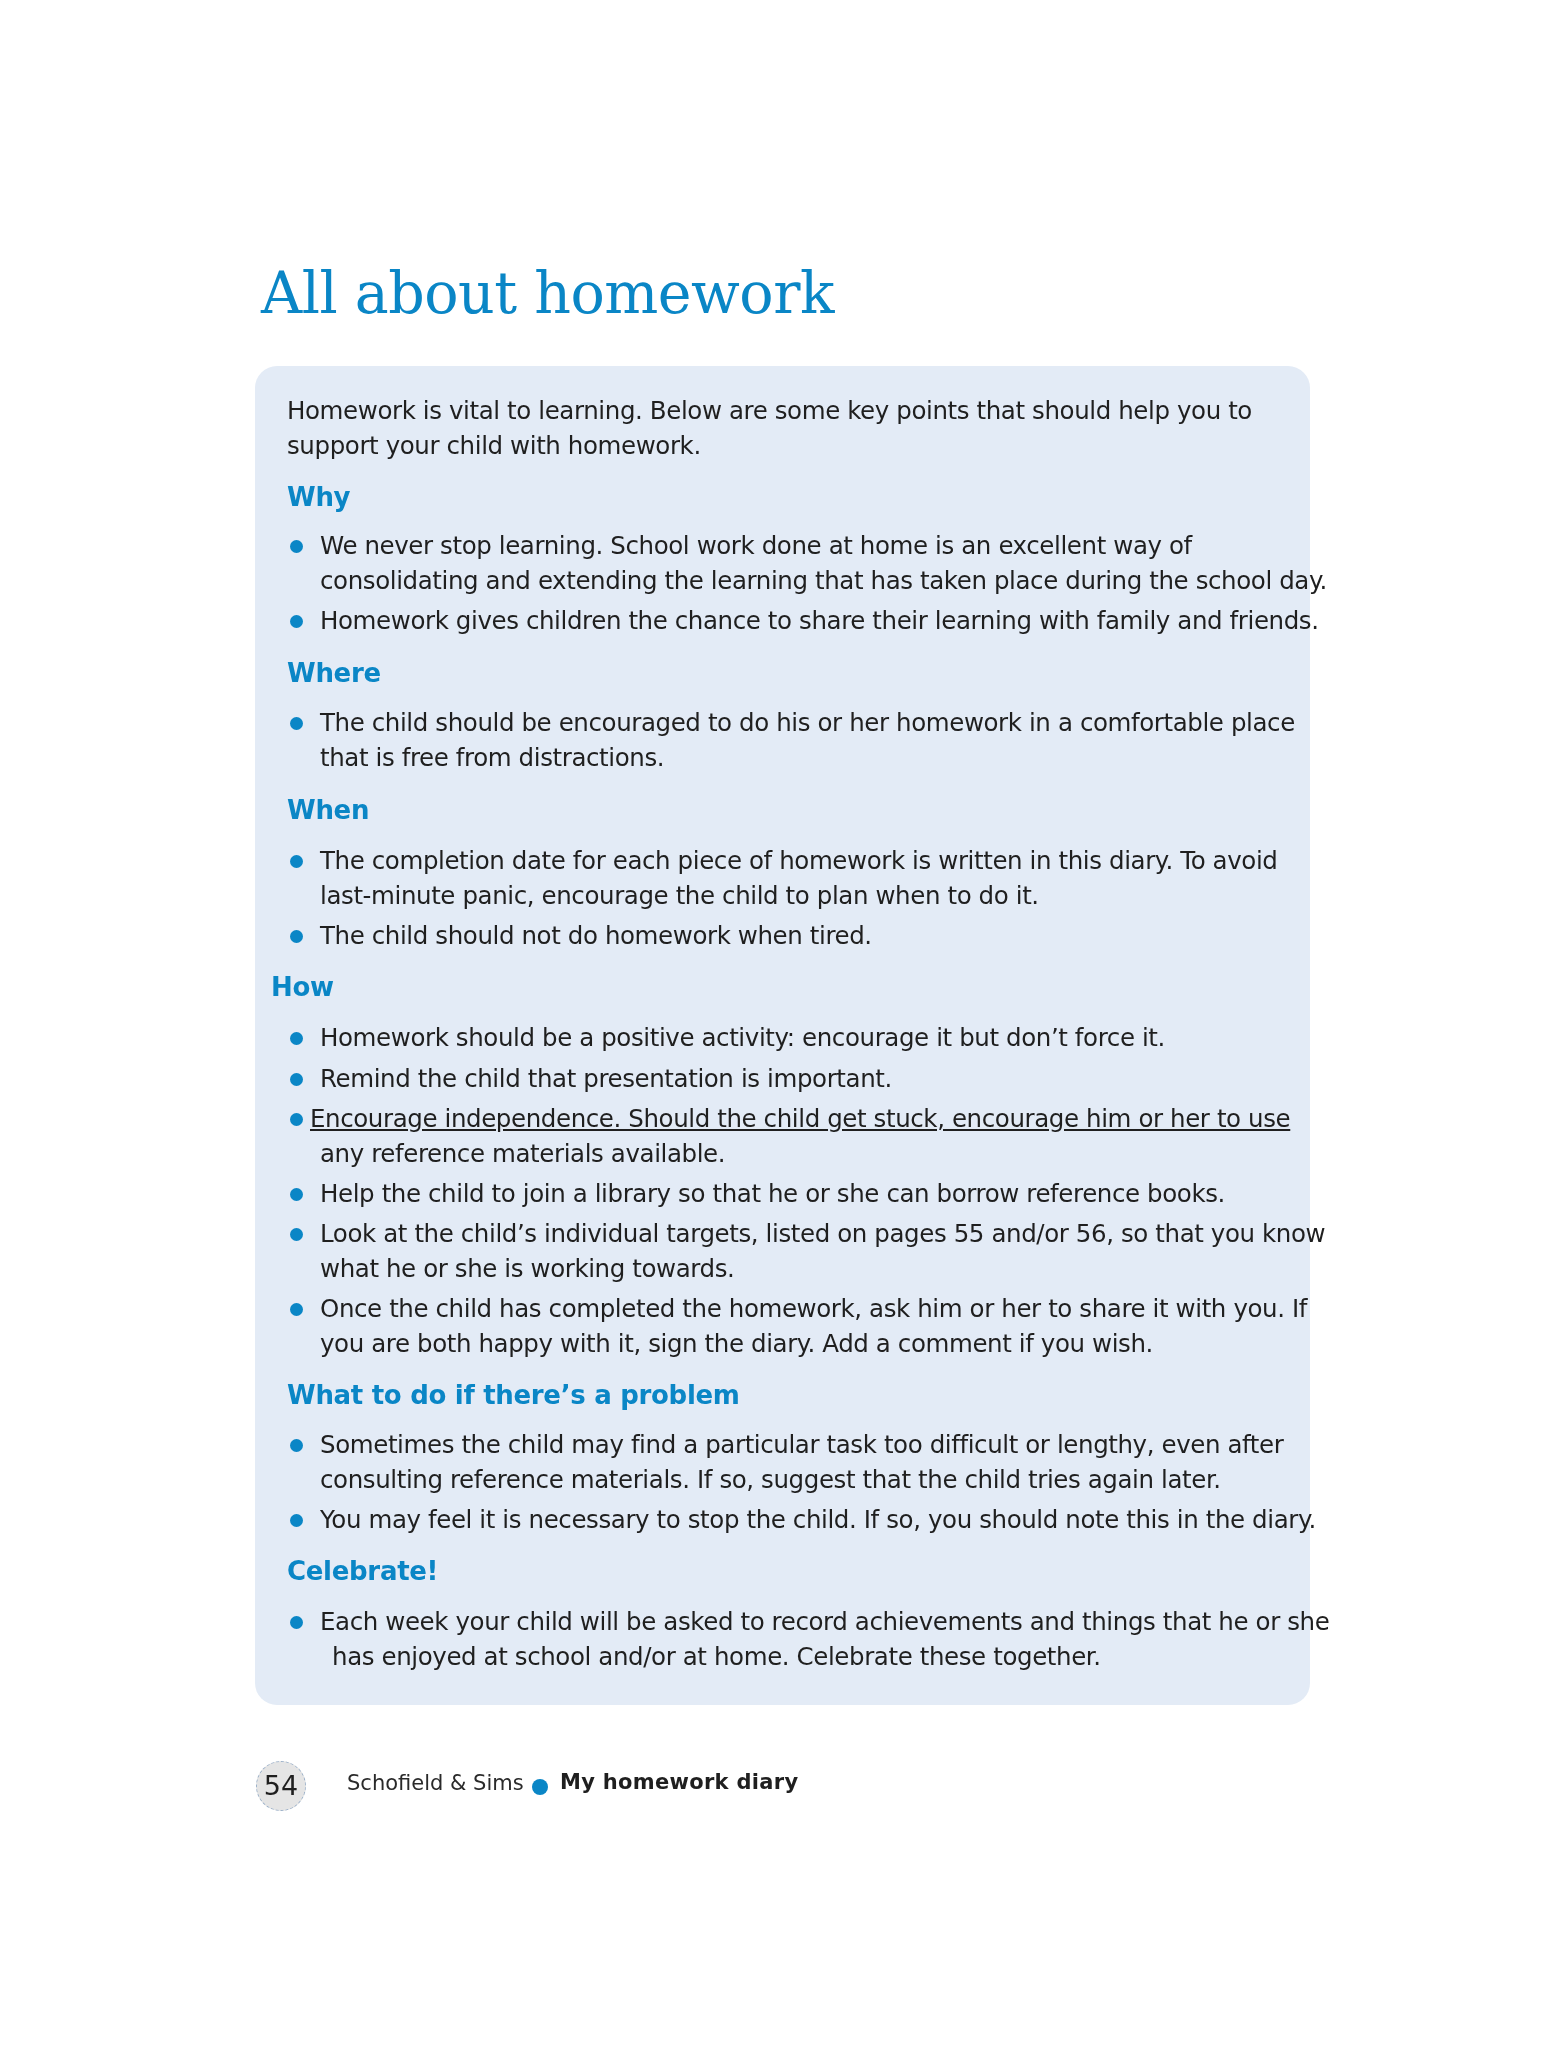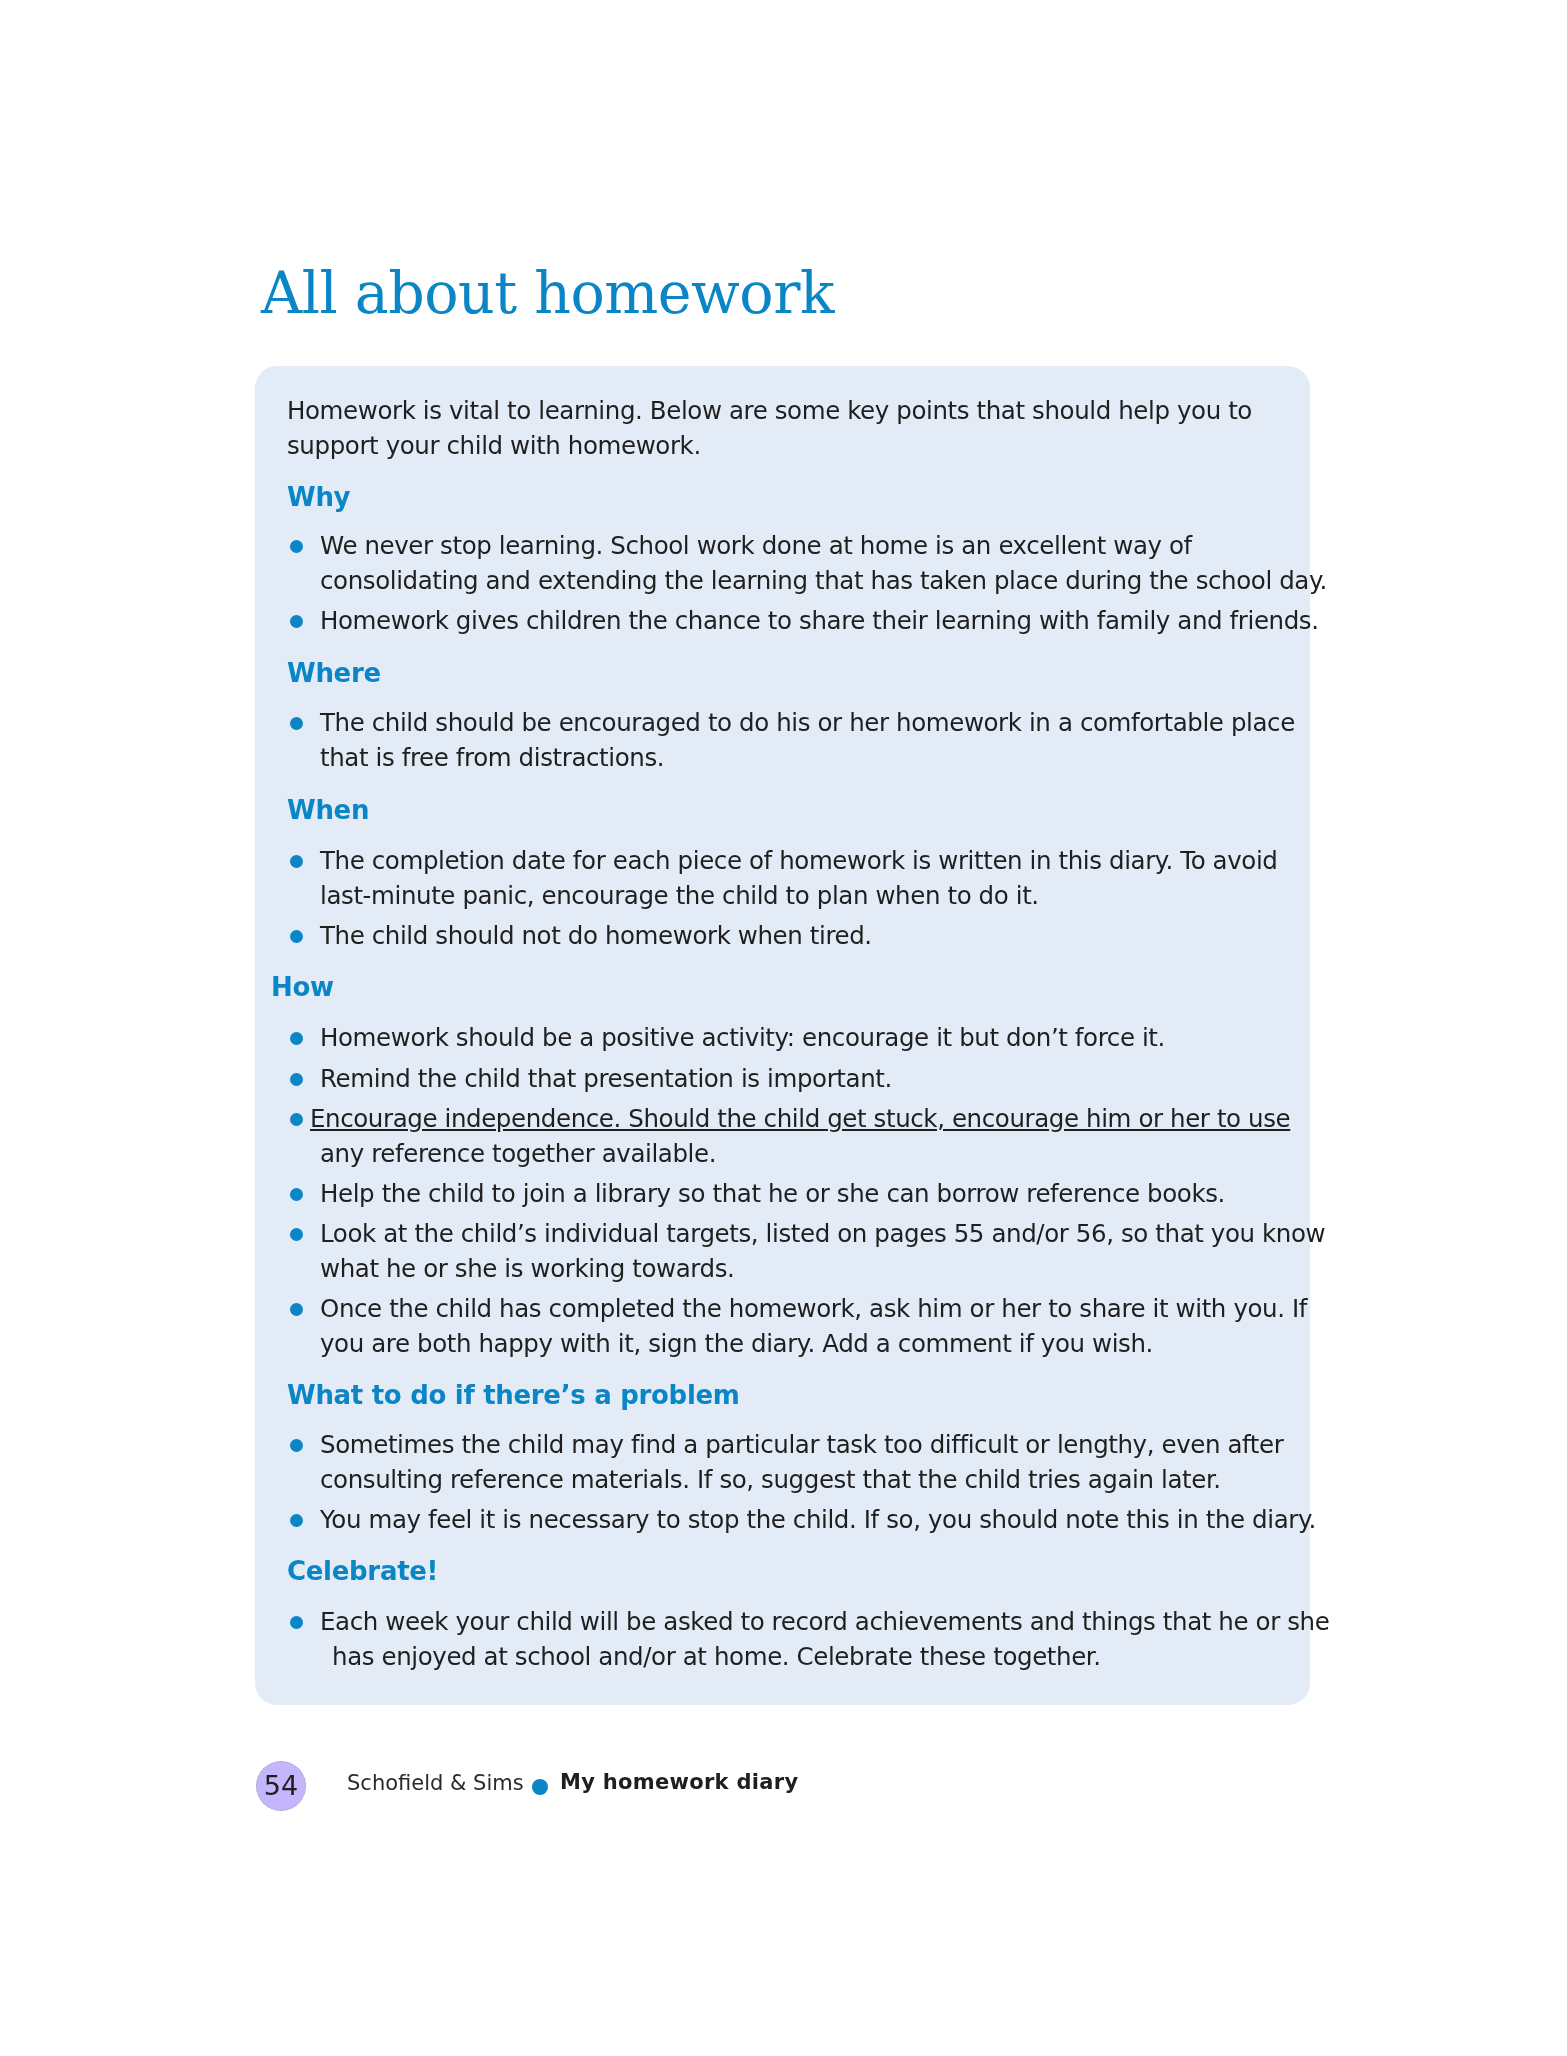--- a/index.html
+++ b/index.html
@@ -8,21 +8,21 @@
   .title { position:absolute; left:253px; top:252px; margin:8px;
            font-family:"DejaVu Serif", serif; font-weight:normal;
            font-size:57px; color:#0a86c6; letter-spacing:-0.5px; white-space:nowrap; }
   .box { position:absolute; left:255px; top:366px; width:1055px; height:1339px;
          background:#e3ebf6; border-radius:22px; }
   .abs { position:absolute; }
   .txt { font-size:24.5px; line-height:35px; color:#1f1f1f; white-space:nowrap; letter-spacing:-0.4px; }
   .h { font-size:26px; color:#0a86c6; font-weight:bold; white-space:nowrap; letter-spacing:-0.3px; }
   .bullet { position:absolute; width:13px; height:13px; border-radius:50%; background:#0a86c6; }
   .footer-num { position:absolute; left:256px; top:1761px; width:50px; height:50px; border-radius:50%;
-                background:#c4b5fd; border:1px dashed #9bb0c8; box-sizing:border-box;
+                background:#e5e5e5; border:1px dashed #9bb0c8; box-sizing:border-box;
                 font-size:27px; line-height:48px; text-align:center; color:#1f1f1f; }
   .footer-pub { position:absolute; left:347px; top:1771px; font-size:21px; color:#2a2a2a; white-space:nowrap; }
   .footer-dot { position:absolute; left:532px; top:1779px; width:16px; height:16px; border-radius:50%; background:#0a86c6; }
   .footer-title { position:absolute; left:560px; top:1770px; font-size:21px; font-weight:bold; color:#1f1f1f; white-space:nowrap; letter-spacing:0.3px; }
 </style>
 </head>
 <body>
 
 <h1 class="title">All about homework</h1>
 
@@ -47,21 +47,21 @@
     <div class="abs txt" style="top: 878px; left: 320px;">last-minute panic, encourage the child to plan when to do it.</div>
     <div class="bullet" style="top: 930px; left: 290px;"></div>
     <div class="abs txt" style="top: 918px; left: 320px;">The child should not do homework when tired.</div>
     <div class="abs h" style="top: 972px; left: 271px;">How</div>
     <div class="bullet" style="top: 1032px; left: 290px;"></div>
     <div class="abs txt" style="top: 1020px; left: 320px;">Homework should be a positive activity: encourage it but don’t force it.</div>
     <div class="bullet" style="top: 1073px; left: 290px;"></div>
     <div class="abs txt" style="top: 1061px; left: 320px;">Remind the child that presentation is important.</div>
     <div class="bullet" style="top: 1113px; left: 290px;"></div>
     <div class="abs txt" style="top: 1101px; left: 310px; text-decoration: underline;">Encourage independence. Should the child get stuck, encourage him or her to use</div>
-    <div class="abs txt" style="top: 1136px; left: 320px;">any reference together available.</div>
+    <div class="abs txt" style="top: 1136px; left: 320px;">any reference materials available.</div>
     <div class="bullet" style="top: 1188px; left: 290px;"></div>
     <div class="abs txt" style="top: 1176px; left: 320px;">Help the child to join a library so that he or she can borrow reference books.</div>
     <div class="bullet" style="top: 1228px; left: 290px;"></div>
     <div class="abs txt" style="top: 1216px; left: 320px;">Look at the child’s individual targets, listed on pages 55 and/or 56, so that you know</div>
     <div class="abs txt" style="top: 1251px; left: 320px;">what he or she is working towards.</div>
     <div class="bullet" style="top: 1303px; left: 290px;"></div>
     <div class="abs txt" style="top: 1291px; left: 320px;">Once the child has completed the homework, ask him or her to share it with you. If</div>
     <div class="abs txt" style="top: 1326px; left: 320px;">you are both happy with it, sign the diary. Add a comment if you wish.</div>
     <div class="abs h" style="top: 1380px; left: 287px;">What to do if there’s a problem</div>
     <div class="bullet" style="top: 1439px; left: 290px;"></div>

